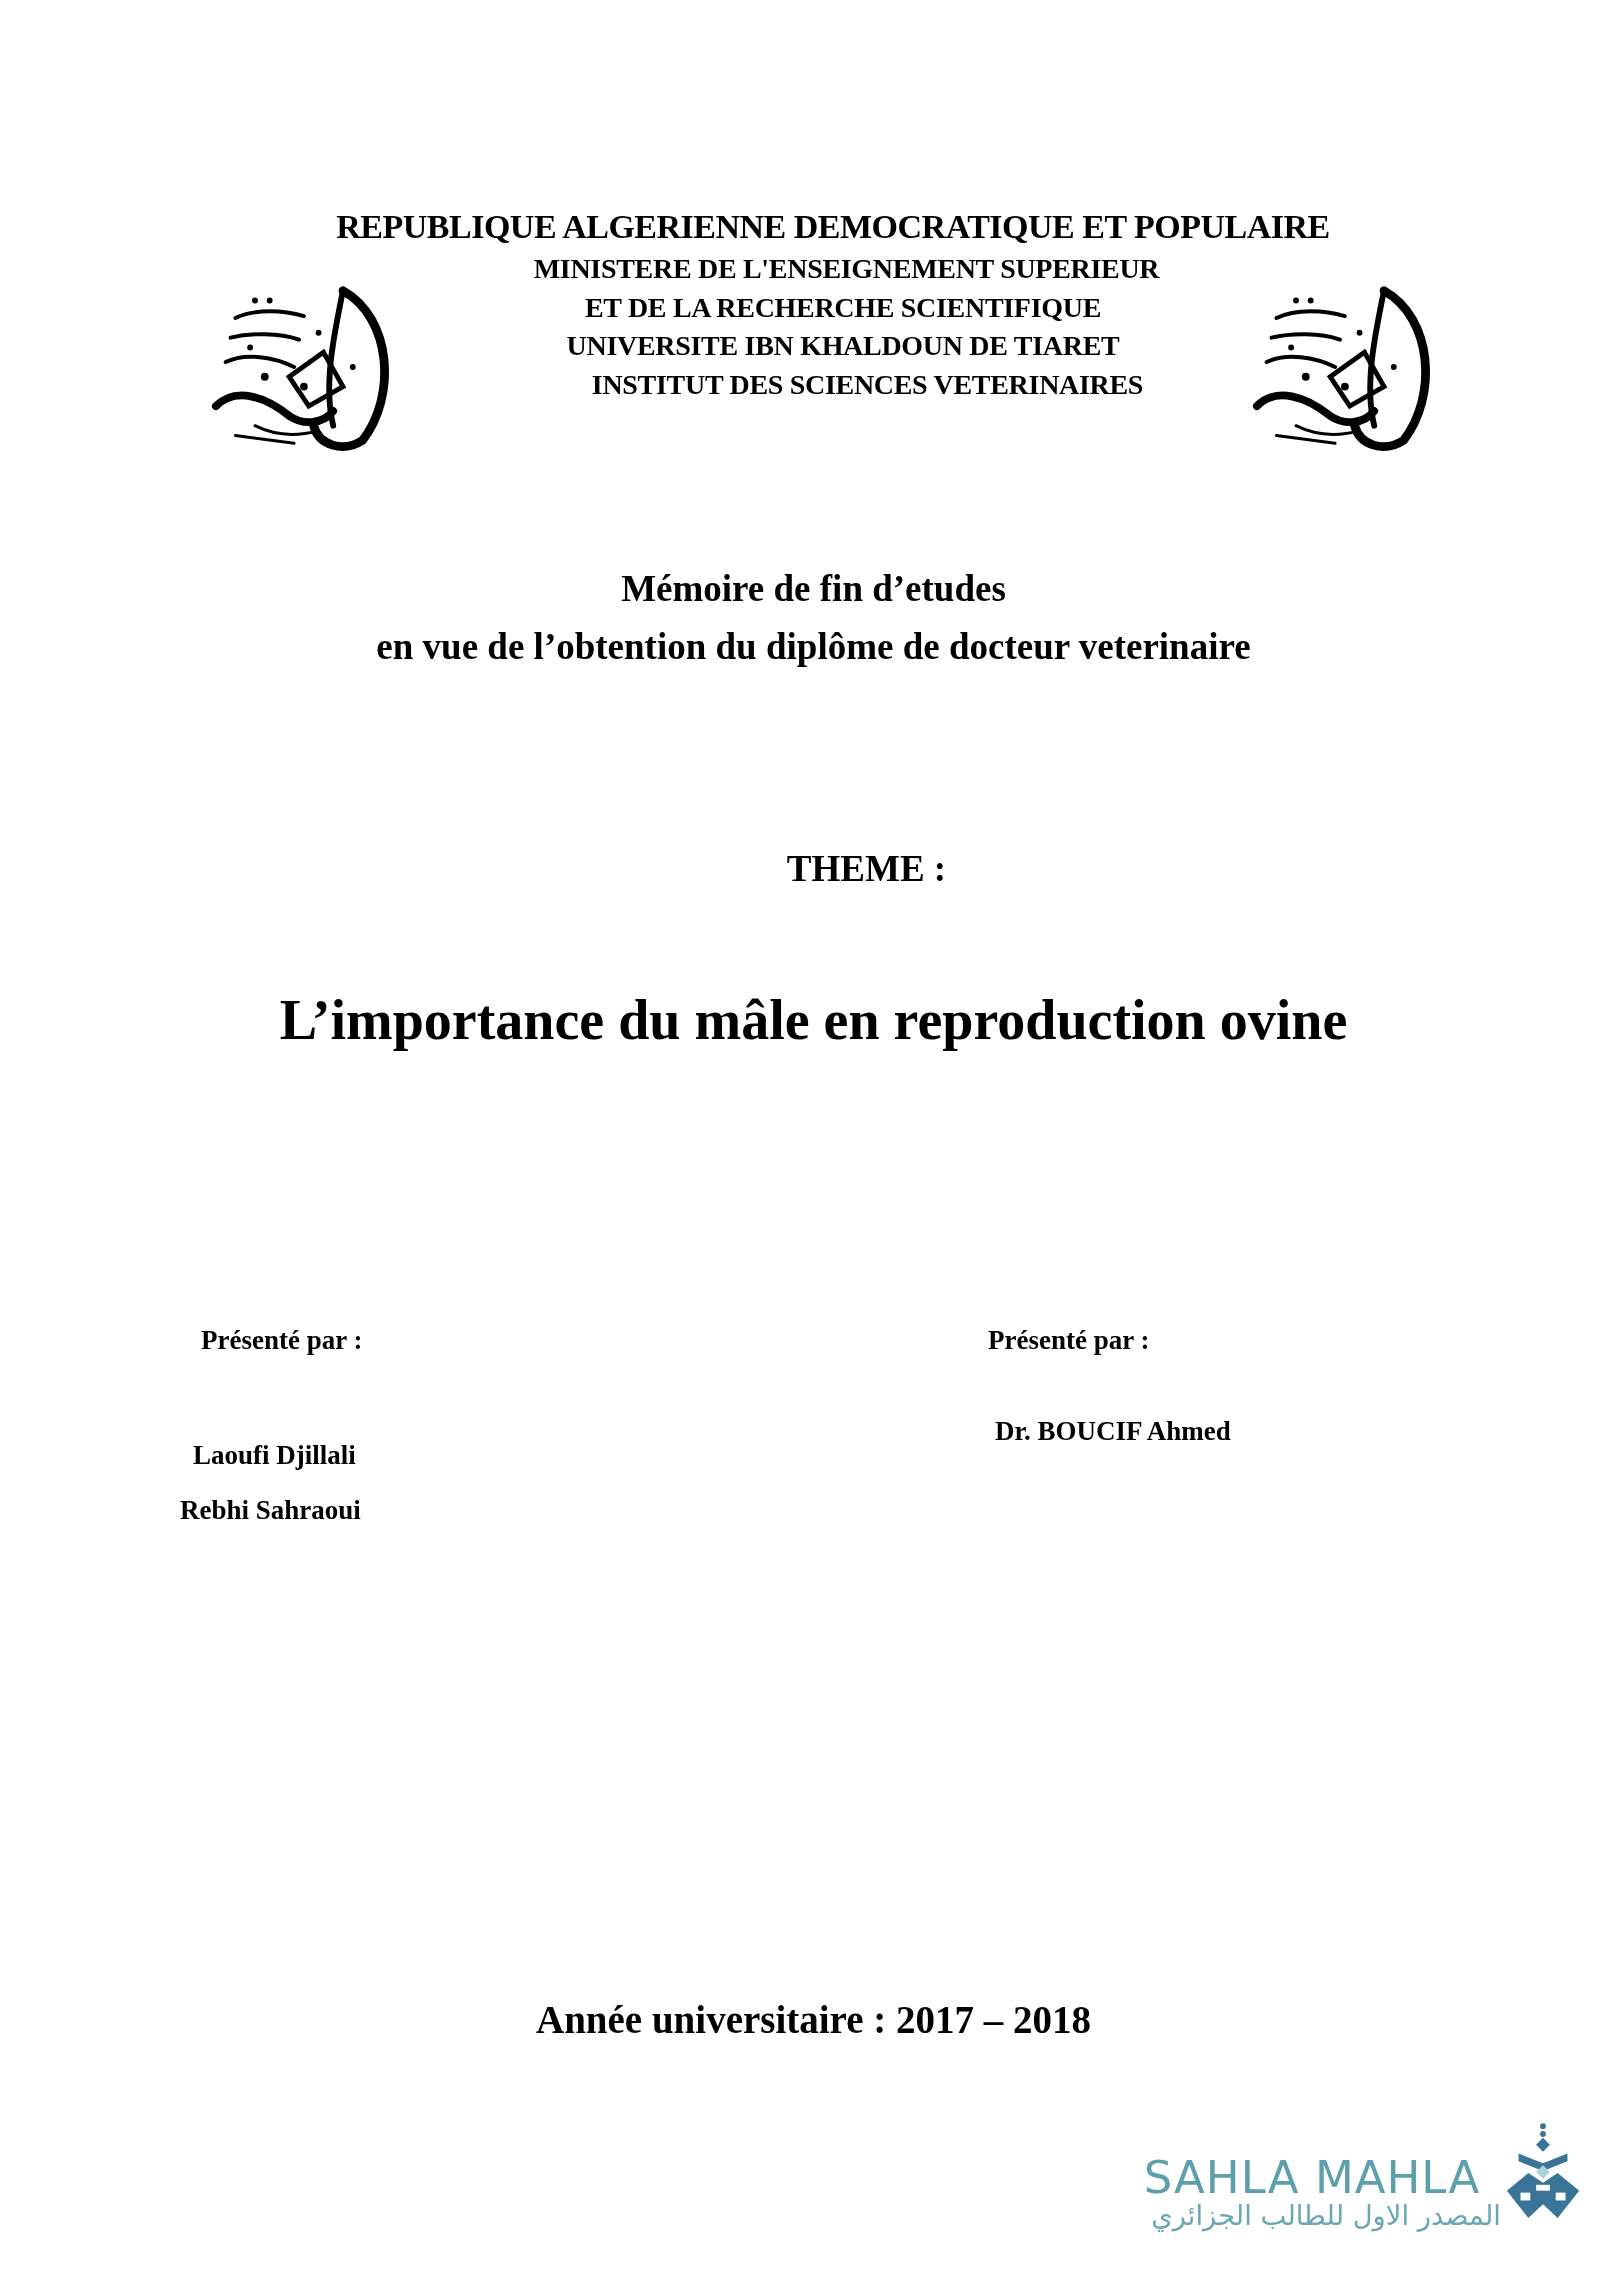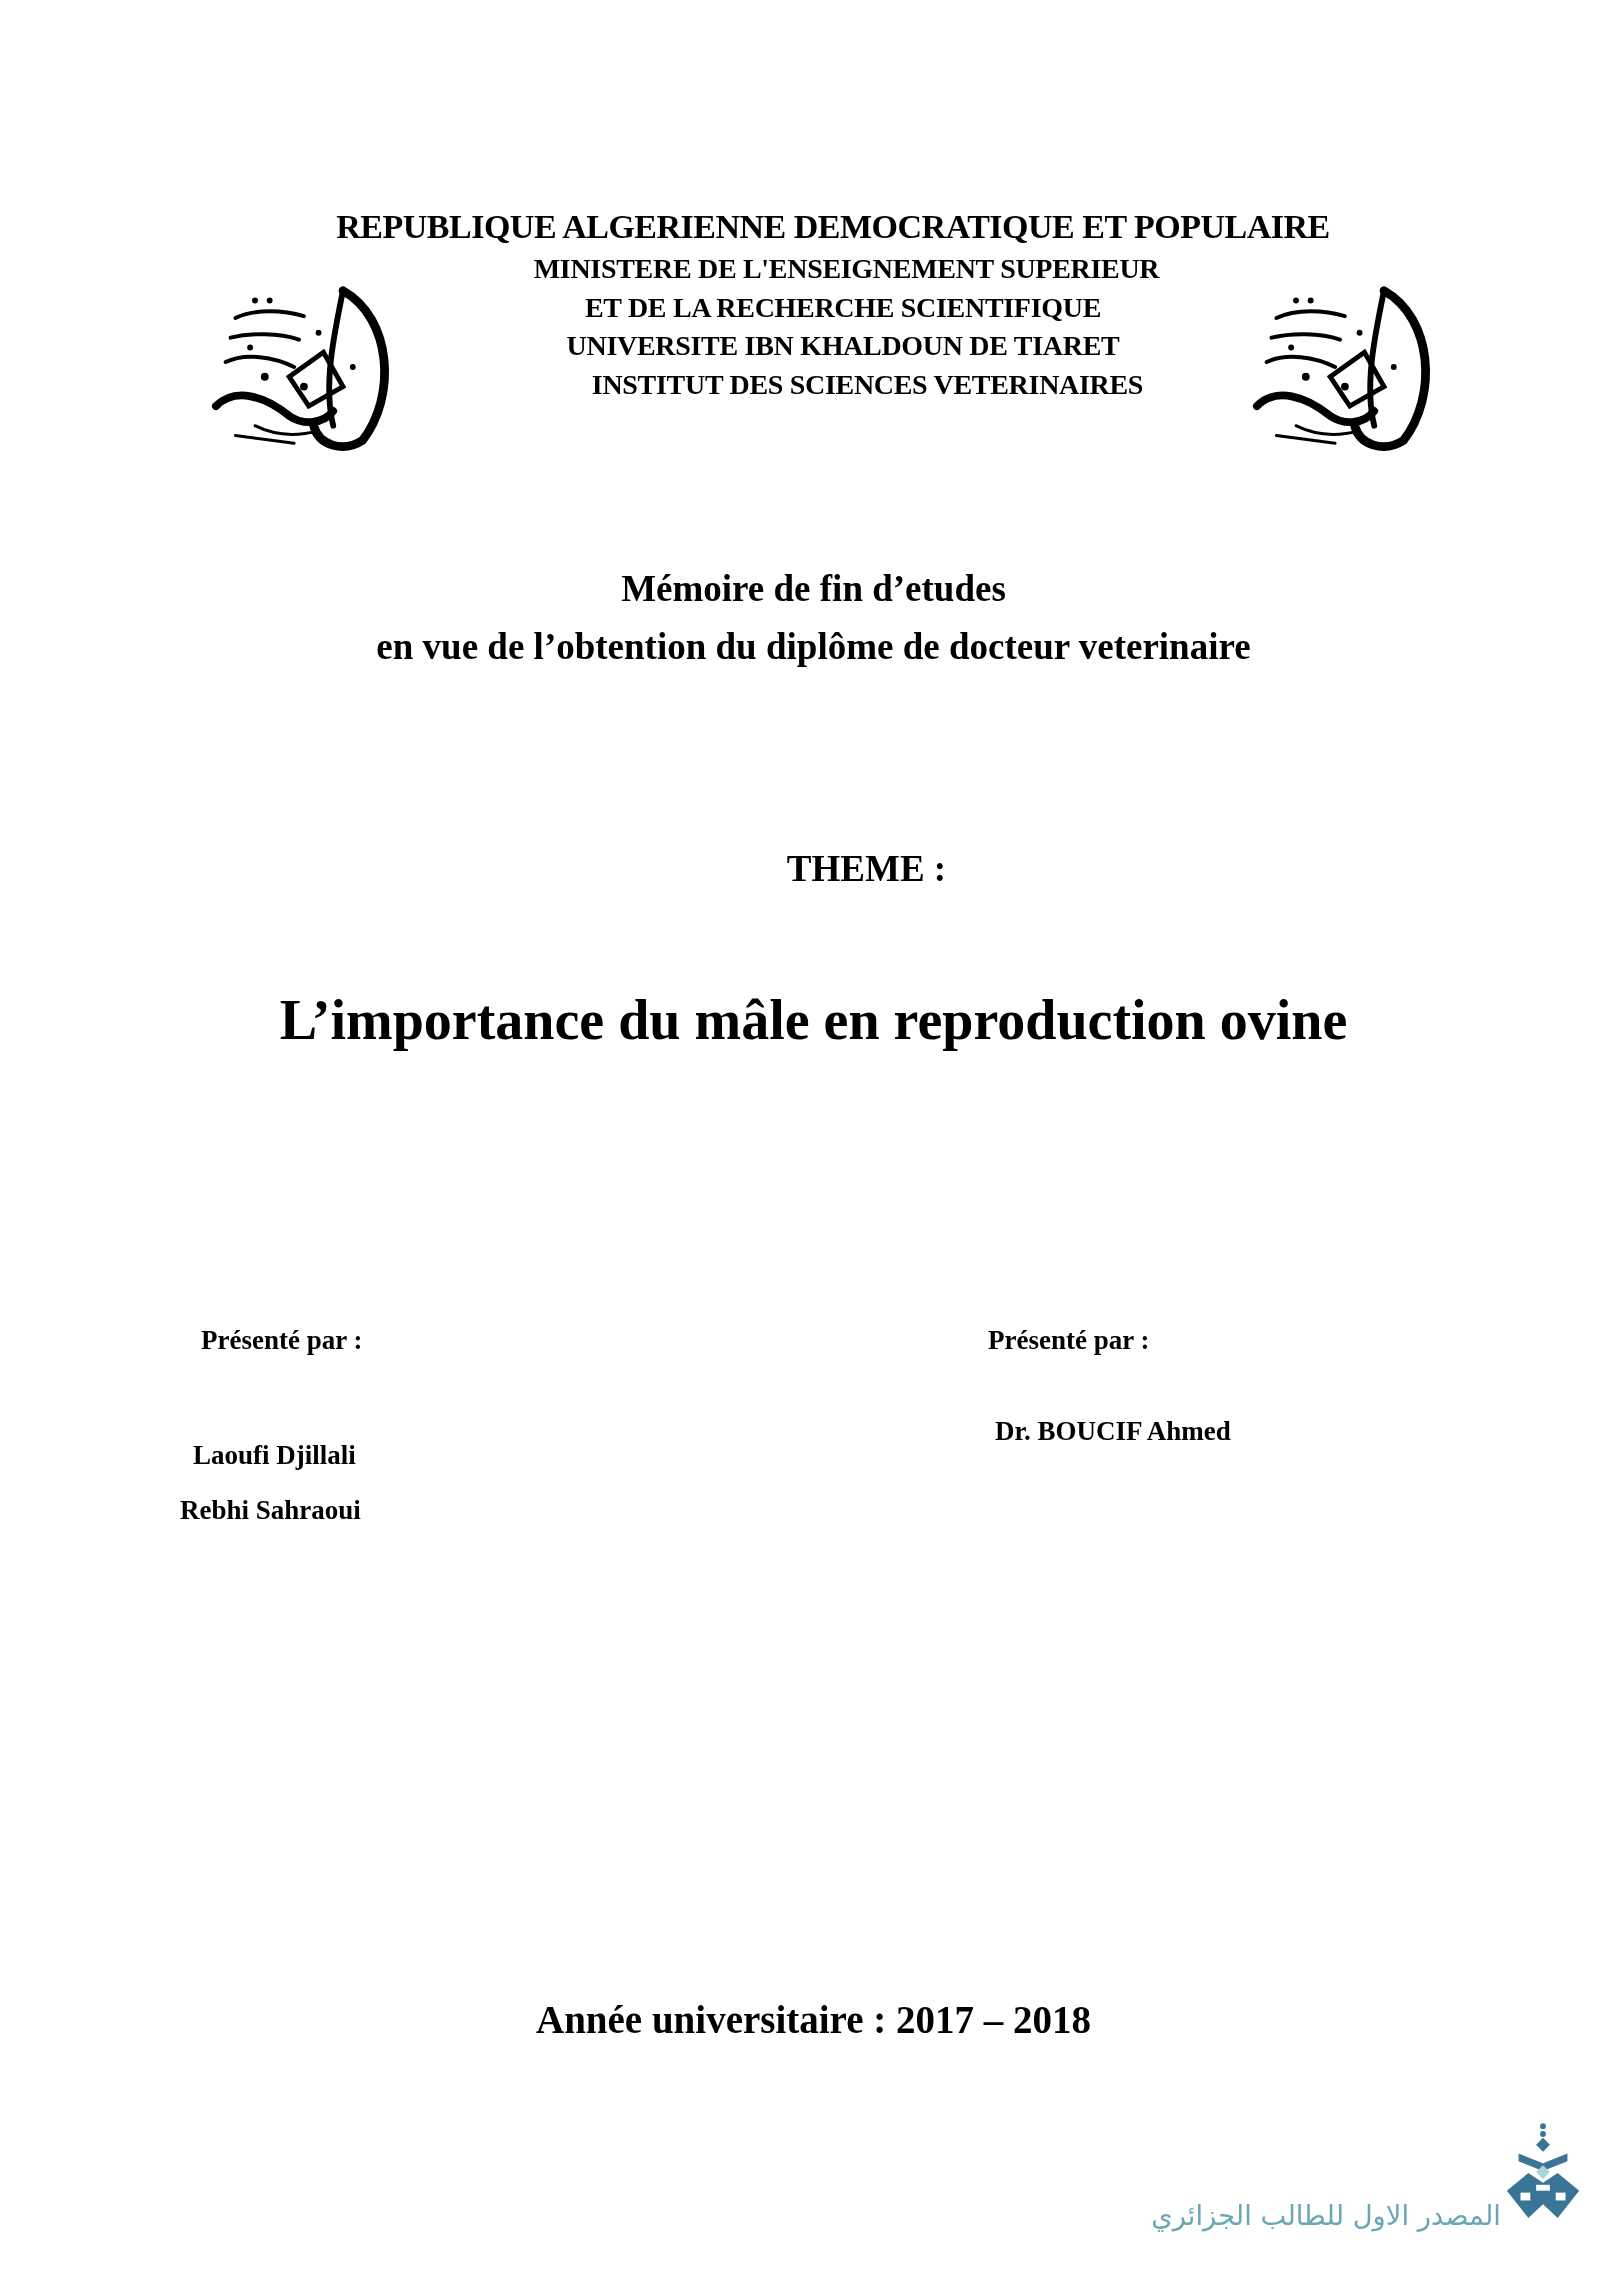--- a/index.html
+++ b/index.html
@@ -164,20 +164,21 @@
 
 <div class="side-label presente-label">Présenté par :</div>
 <div class="side-label encadre-label">Présenté par :</div>
 <div class="side-label author-1">Laoufi Djillali</div>
 <div class="side-label author-2">Rebhi Sahraoui</div>
 <div class="side-label supervisor">Dr. BOUCIF Ahmed</div>
 
 <div class="center-line annee">Année universitaire : 2017 – 2018</div>
 
 <div class="wm">
+  <div class="wm-title">SAHLA MAHLA</div>
   <div class="wm-arabic">المصدر الاول للطالب الجزائري</div>
   <svg class="wm-emblem" viewBox="0 0 90 110">
     <g fill="#3a7597">
       <circle cx="45" cy="4" r="3"></circle>
       <circle cx="45" cy="12" r="3"></circle>
       <rect x="40" y="18" width="10" height="10" transform="rotate(45 45 23)"></rect>
       <path d="M20 32 L45 42 L70 32 L70 40 L45 50 L20 40 Z"></path>
       <path d="M8 70 L30 52 L45 62 L60 52 L82 70 L60 98 L45 84 L30 98 Z"></path>
     </g>
     <rect x="40" y="46" width="10" height="10" fill="#a9d4dc" transform="rotate(45 45 51)"></rect>

